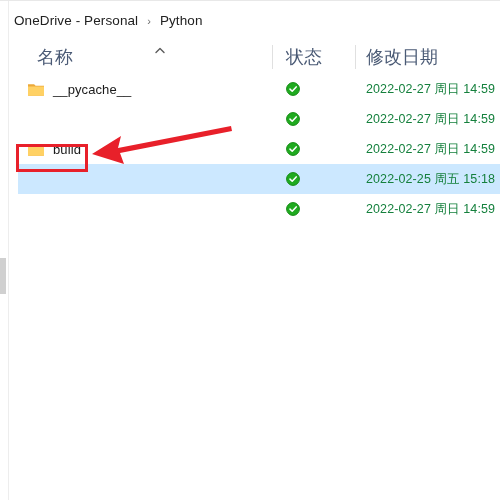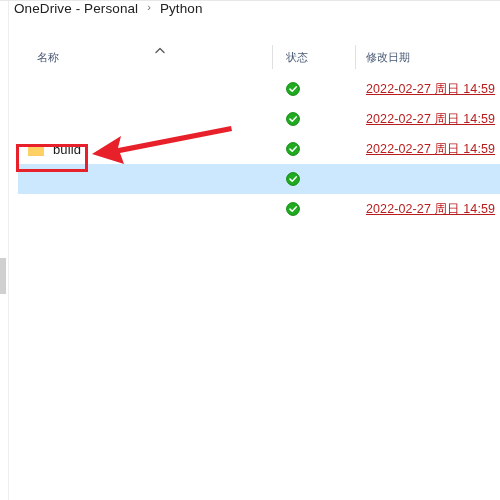--- a/index.html
+++ b/index.html
@@ -44,20 +44,21 @@
     border-radius: 0;
   }
 
   
   .breadcrumb {
     position: absolute;
     left: 0; top: 1px;
     width: 500px;
     height: 39px;
     display: flex;
+    align-items: center;
     padding-left: 14px;
     box-sizing: border-box;
   }
   .crumb {
     font-size: 13.5px;
     color: #212121;
     white-space: nowrap;
     letter-spacing: .1px;
   }
   .crumb-sep {
@@ -75,21 +76,21 @@
     top: 42px;
     right: 0;
     height: 30px;
   }
   .col-header .hd {
     position: absolute;
     top: 0;
     height: 30px;
     display: flex;
     align-items: center;
-    font-size: 11px;
+    font-size: 18px;
     color: #4a5a75;
   }
   .hd-name   { left: 28px; }
   .hd-status { left: 277px; }
   .hd-date   { left: 357px; }
 
   .col-sep {
     position: absolute;
     top: 3px;
     width: 1px;
@@ -145,24 +146,23 @@
 
   .name-text {
     font-size: 13px;
     color: #1a1a1a;
     white-space: nowrap;
     margin-left: 8px;
     letter-spacing: .1px;
   }
   .date-text {
     font-size: 12.5px;
-    color: #b91c1c;
+    color: #15803d;
     white-space: nowrap;
     letter-spacing: .1px;
-    text-decoration: underline;
   }
 
   
   .icon {
     width: 18px;
     height: 18px;
     flex: 0 0 18px;
     display: block;
   }
   .status-icon {
@@ -223,53 +223,60 @@
 
   <div class="hd hd-date">
     <span>修改日期</span>
   </div>
 </div>
 
 <div class="file-list">
 
   <div class="row">
     <div class="sel-bg"></div>
-    <div class="cell cell-status">
-      <svg class="status-icon" viewBox="0 0 14 14">
-        <circle cx="7" cy="7" r="6.4" fill="#1faa1f"></circle>
-        <circle cx="7" cy="7" r="6.4" fill="none" stroke="#148a14" stroke-width="1"></circle>
-        <path d="M4 7.1 L6.2 9.3 L10.2 4.9" fill="none" stroke="#ffffff" stroke-width="1.5" stroke-linecap="round" stroke-linejoin="round"></path>
-      </svg>
-    </div>
-    <div class="cell cell-date">
-      <span class="date-text">2022-02-27 周日 14:59</span>
-    </div>
-  </div>
-
-  <div class="row">
-    <div class="sel-bg"></div>
-    <div class="cell cell-status">
-      <svg class="status-icon" viewBox="0 0 14 14">
-        <circle cx="7" cy="7" r="6.4" fill="#1faa1f"></circle>
-        <circle cx="7" cy="7" r="6.4" fill="none" stroke="#148a14" stroke-width="1"></circle>
-        <path d="M4 7.1 L6.2 9.3 L10.2 4.9" fill="none" stroke="#ffffff" stroke-width="1.5" stroke-linecap="round" stroke-linejoin="round"></path>
-      </svg>
-    </div>
-    <div class="cell cell-date">
-      <span class="date-text">2022-02-27 周日 14:59</span>
-    </div>
-  </div>
-
-  <div class="row">
-    <div class="sel-bg"></div>
     <div class="cell cell-name">
       <svg class="icon" viewBox="0 0 18 18">
         <path d="M1 4.2h6.1l1.5 1.6H17v9.1a.9.9 0 0 1-.9.9H1.9a.9.9 0 0 1-.9-.9z" fill="#eca93a"></path>
         <path d="M1 6.6h16v8.3a.9.9 0 0 1-.9.9H1.9a.9.9 0 0 1-.9-.9z" fill="#ffd164"></path>
       </svg>
+      <span class="name-text">__pycache__</span>
+    </div>
+    <div class="cell cell-status">
+      <svg class="status-icon" viewBox="0 0 14 14">
+        <circle cx="7" cy="7" r="6.4" fill="#1faa1f"></circle>
+        <circle cx="7" cy="7" r="6.4" fill="none" stroke="#148a14" stroke-width="1"></circle>
+        <path d="M4 7.1 L6.2 9.3 L10.2 4.9" fill="none" stroke="#ffffff" stroke-width="1.5" stroke-linecap="round" stroke-linejoin="round"></path>
+      </svg>
+    </div>
+    <div class="cell cell-date">
+      <span class="date-text">2022-02-27 周日 14:59</span>
+    </div>
+  </div>
+
+  <div class="row">
+    <div class="sel-bg"></div>
+    <div class="cell cell-status">
+      <svg class="status-icon" viewBox="0 0 14 14">
+        <circle cx="7" cy="7" r="6.4" fill="#1faa1f"></circle>
+        <circle cx="7" cy="7" r="6.4" fill="none" stroke="#148a14" stroke-width="1"></circle>
+        <path d="M4 7.1 L6.2 9.3 L10.2 4.9" fill="none" stroke="#ffffff" stroke-width="1.5" stroke-linecap="round" stroke-linejoin="round"></path>
+      </svg>
+    </div>
+    <div class="cell cell-date">
+      <span class="date-text">2022-02-27 周日 14:59</span>
+    </div>
+  </div>
+
+  <div class="row">
+    <div class="sel-bg"></div>
+    <div class="cell cell-name">
+      <svg class="icon" viewBox="0 0 18 18">
+        <path d="M1 4.2h6.1l1.5 1.6H17v9.1a.9.9 0 0 1-.9.9H1.9a.9.9 0 0 1-.9-.9z" fill="#eca93a"></path>
+        <path d="M1 6.6h16v8.3a.9.9 0 0 1-.9.9H1.9a.9.9 0 0 1-.9-.9z" fill="#ffd164"></path>
+      </svg>
       <span class="name-text">build</span>
     </div>
     <div class="cell cell-status">
       <svg class="status-icon" viewBox="0 0 14 14">
         <circle cx="7" cy="7" r="6.4" fill="#1faa1f"></circle>
         <circle cx="7" cy="7" r="6.4" fill="none" stroke="#148a14" stroke-width="1"></circle>
         <path d="M4 7.1 L6.2 9.3 L10.2 4.9" fill="none" stroke="#ffffff" stroke-width="1.5" stroke-linecap="round" stroke-linejoin="round"></path>
       </svg>
     </div>
     <div class="cell cell-date">
@@ -278,20 +285,23 @@
   </div>
 
   <div class="row selected">
     <div class="sel-bg"></div>
     <div class="cell cell-status">
       <svg class="status-icon" viewBox="0 0 14 14">
         <circle cx="7" cy="7" r="6.4" fill="#1faa1f"></circle>
         <circle cx="7" cy="7" r="6.4" fill="none" stroke="#148a14" stroke-width="1"></circle>
         <path d="M4 7.1 L6.2 9.3 L10.2 4.9" fill="none" stroke="#ffffff" stroke-width="1.5" stroke-linecap="round" stroke-linejoin="round"></path>
       </svg>
+    </div>
+    <div class="cell cell-date">
+      <span class="date-text">2022-02-25 周五 15:18</span>
     </div>
   </div>
 
   <div class="row">
     <div class="sel-bg"></div>
     <div class="cell cell-status">
       <svg class="status-icon" viewBox="0 0 14 14">
         <circle cx="7" cy="7" r="6.4" fill="#1faa1f"></circle>
         <circle cx="7" cy="7" r="6.4" fill="none" stroke="#148a14" stroke-width="1"></circle>
         <path d="M4 7.1 L6.2 9.3 L10.2 4.9" fill="none" stroke="#ffffff" stroke-width="1.5" stroke-linecap="round" stroke-linejoin="round"></path>

